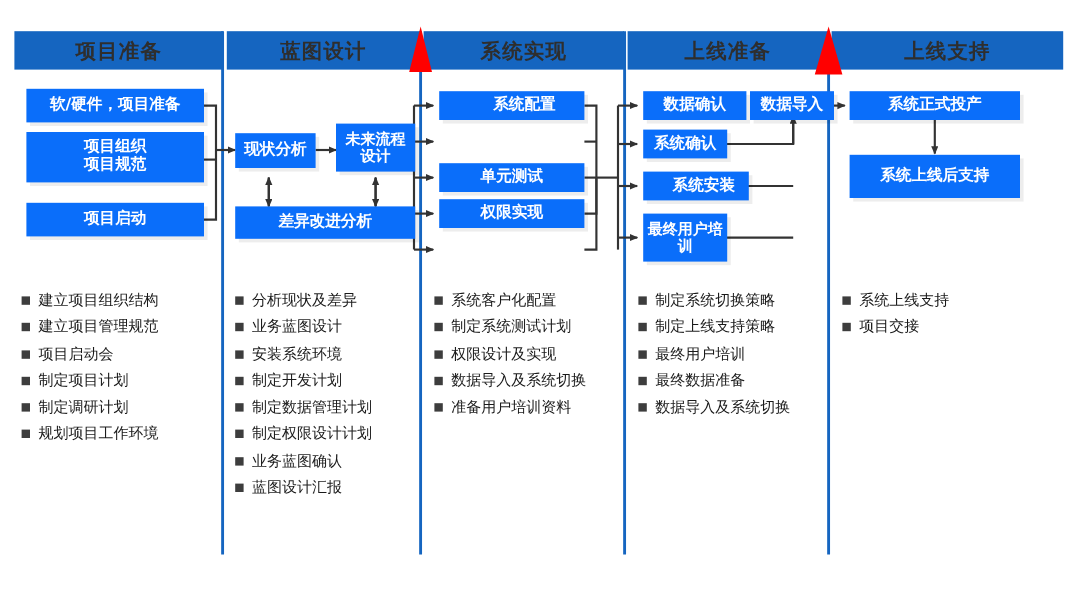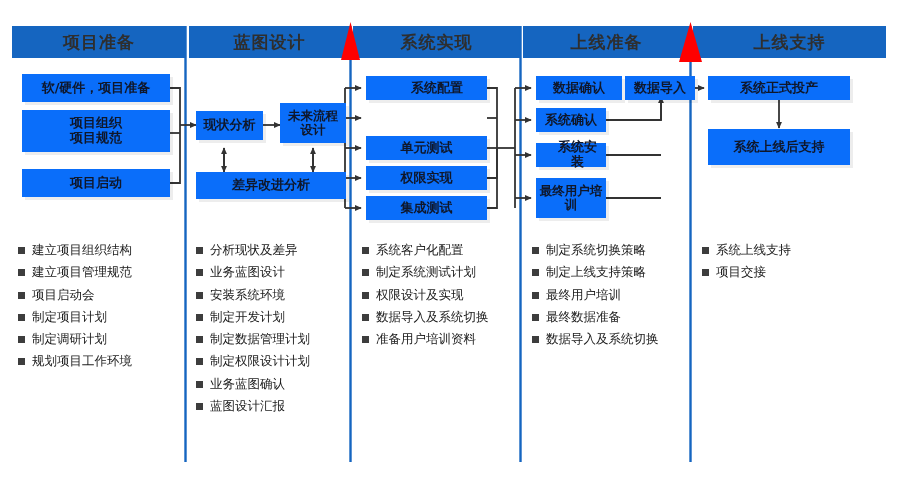--- a/index.html
+++ b/index.html
@@ -40,21 +40,21 @@
     display: flex;
     align-items: center;
     justify-content: center;
     letter-spacing: 1px;
     white-space: nowrap;
   }
   
   .pbox {
     position: absolute;
     background: #0a6efa;
-    color: #0f172a;
+    color: #ffffff;
     font-size: 13px;
     font-weight: bold;
     display: flex;
     align-items: center;
     justify-content: center;
     text-align: center;
     line-height: 1.15;
     box-shadow: 3px 3px 0 rgba(0,0,0,0.07);
     padding: 0 3px;
   }
@@ -203,34 +203,31 @@
 
   <div class="pbox" style="left:366px; top:76px; width:121px; height:24px;padding-left:24px;">
     <span>系统配置</span>
   </div>
   <div class="pbox" style="left:366px; top:136px; width:121px; height:24px;">
     <span>单元测试</span>
   </div>
   <div class="pbox" style="left:366px; top:166px; width:121px; height:24px;">
     <span>权限实现</span>
   </div>
-  <div class="pbox" style="left:366px; top:196px; width:121px; height:24px;">
-    <span>集成测试</span>
-  </div>
 
   <div class="pbox" style="left:536px; top:76px; width:86px; height:24px;">
     <span>数据确认</span>
   </div>
   <div class="pbox" style="left:625px; top:76px; width:70px; height:24px;">
     <span>数据导入</span>
   </div>
   <div class="pbox" style="left:536px; top:108px; width:70px; height:24px;">
     <span>系统确认</span>
   </div>
-  <div class="pbox" style="left:536px; top:143px; width:70px; height:24px;padding-left:16px;">
+  <div class="pbox" style="left:536px; top:143px; width:88px; height:24px;padding-left:16px;">
     <span>系统安装</span>
   </div>
   <div class="pbox" style="left:536px; top:178px; width:70px; height:40px; font-size:12.5px;">
     <span>最终用户培训</span>
   </div>
 
   <div class="pbox" style="left:708px; top:76px; width:142px; height:24px;">
     <span>系统正式投产</span>
   </div>
   <div class="pbox" style="left:708px; top:129px; width:142px; height:36px;">

